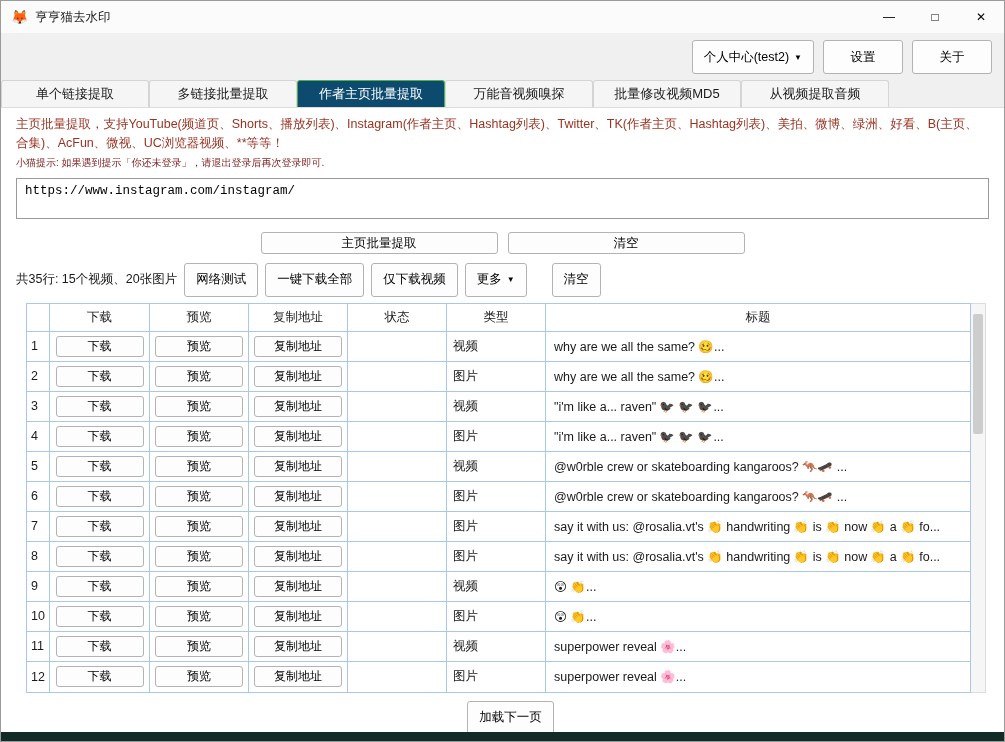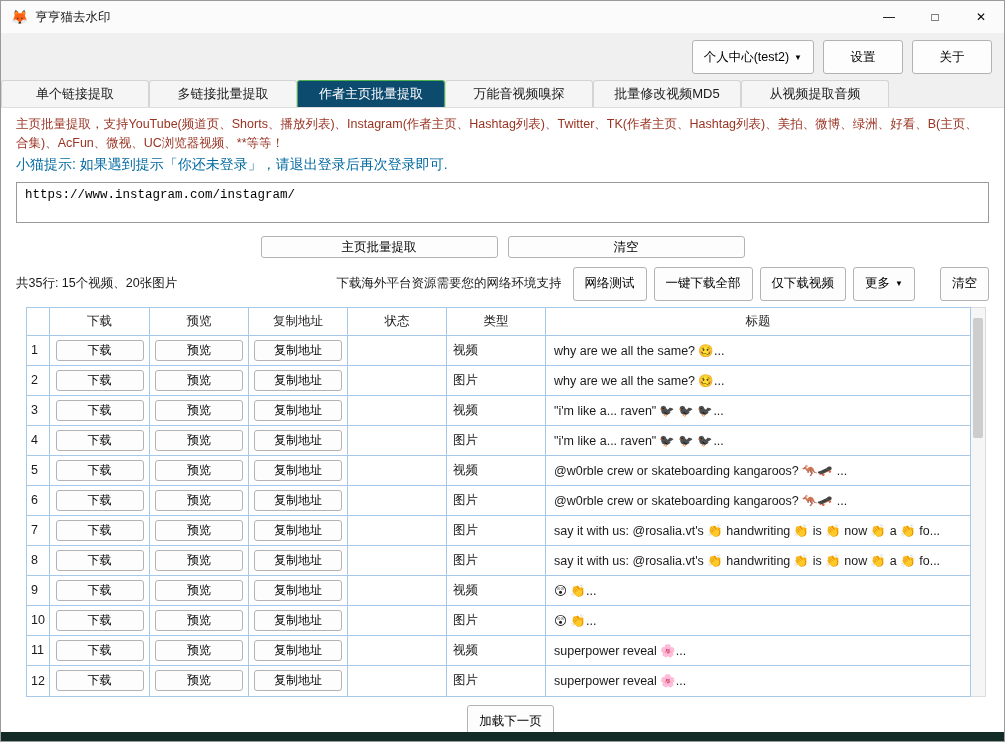--- a/index.html
+++ b/index.html
@@ -25,21 +25,21 @@
   .caret { font-size:8px; }
   
   .tabbar { display:flex; }
   .tab { width:148px; height:27px; display:flex; align-items:center; justify-content:center;
          font-size:13px; background:#f5f5f5; border:1px solid #d4d4d4; border-bottom:none;
          border-radius:3px 3px 0 0; }
   .tab.active { background:#0c4a6e; color:#fff; border-color:#4caf50; }
   
   .main { background:#fff; border-top:1px solid #ddd; padding-top:7px; min-height:614px; }
   .desc { color:#993322; font-size:12.5px; line-height:1.5; margin:0 15px; }
-  .hint { color:#0369a1; font-size:14px; margin:3px 15px 8px; }
+  .hint { color:#7f1d1d; font-size:10px; margin:3px 15px 8px; }
   .url-box { display:block; width:calc(100% - 30px); margin:0 15px; height:41px; border:1px solid #9a9a9a;
              font-size:12.5px; font-family:Liberation Mono, monospace; padding:5px 8px; resize:none; background:#fff; }
   .action-row { display:flex; justify-content:center; gap:10px; margin:13px 0 9px; }
   .action-row button { width:237px; height:22px; }
   
   .status-row { display:flex; align-items:center; margin:3px 15px 6px; gap:7px; }
   .notice { margin-left:auto; margin-right:4px; }
   .clear2 { margin-left:18px; }
   
   .table-wrap { display:flex; margin:0 18px 0 25px; }
@@ -102,21 +102,20 @@
 
   <textarea class="url-box" spellcheck="false" style="">https://www.instagram.com/instagram/</textarea>
 
   <div class="action-row">
     <button class="std">主页批量提取</button>
     <button class="std">清空</button>
   </div>
 
   <div class="status-row">
     <span>共35行:  15个视频、20张图片</span>
-    <span class="notice">下载海外平台资源需要您的网络环境支持</span>
     <button class="std">网络测试</button>
     <button class="std">一键下载全部</button>
     <button class="std">仅下载视频</button>
     <button class="std user-center">
       <span>更多</span>
       <span class="caret">▼</span>
     </button>
     <button class="std clear2">清空</button>
   </div>
 

